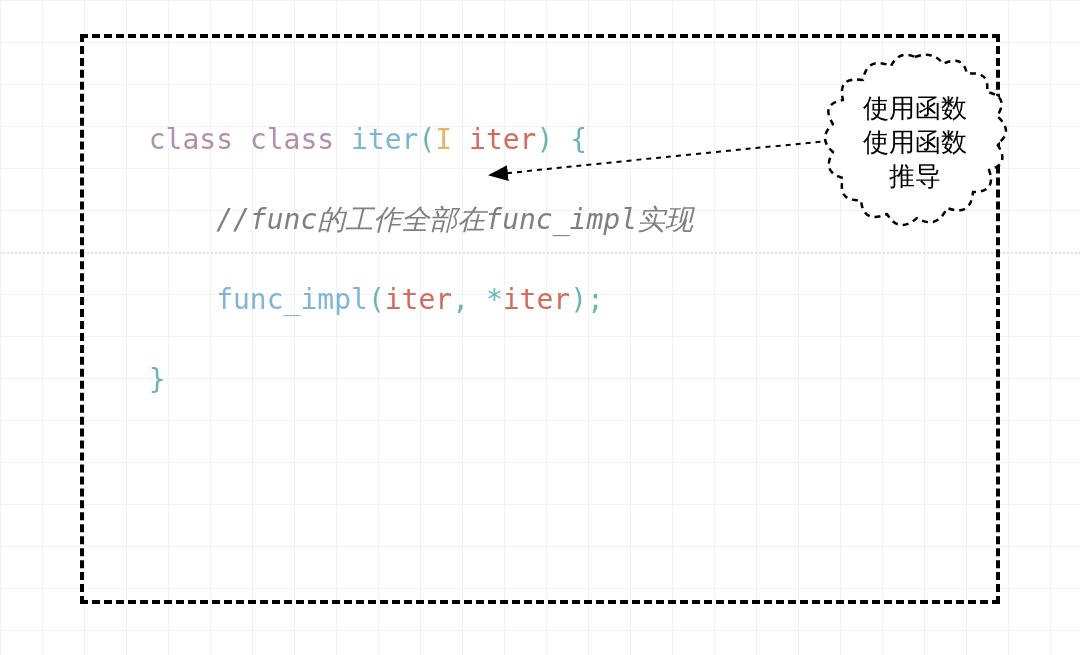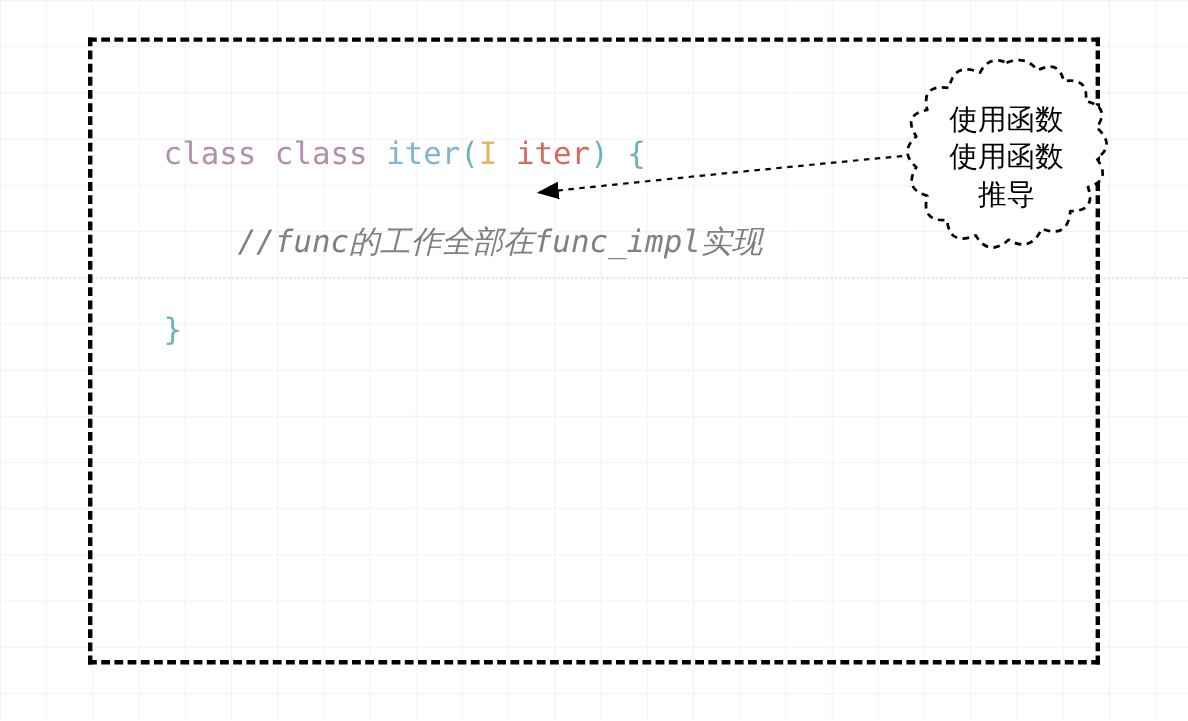--- a/index.html
+++ b/index.html
@@ -101,20 +101,21 @@
 
 <div class="canvas">
 
   <div class="guide-h"></div>
 
   <div class="frame"></div>
 
   <div class="code">
 <span class="line">  <span class="tk-kw">class</span> <span class="tk-kw">class</span> <span class="tk-func">iter</span><span class="tk-punc">(</span><span class="tk-type">I</span> <span class="tk-ident">iter</span><span class="tk-punc">)</span> <span class="tk-punc">{</span></span>
 <span class="line">      <span class="tk-comment">//func的工作全部在func_impl实现</span></span>
+<span class="line">      <span class="tk-func">func_impl</span><span class="tk-punc">(</span><span class="tk-ident">iter</span><span class="tk-punc">,</span> <span class="tk-punc">*</span><span class="tk-ident">iter</span><span class="tk-punc">)</span><span class="tk-punc">;</span></span>
 <span class="line">  <span class="tk-punc">}</span></span>
 <span class="line"> </span>
 
 
 
 
   </div>
 
   <svg class="arrow" viewBox="0 0 380 60">
     <defs>

